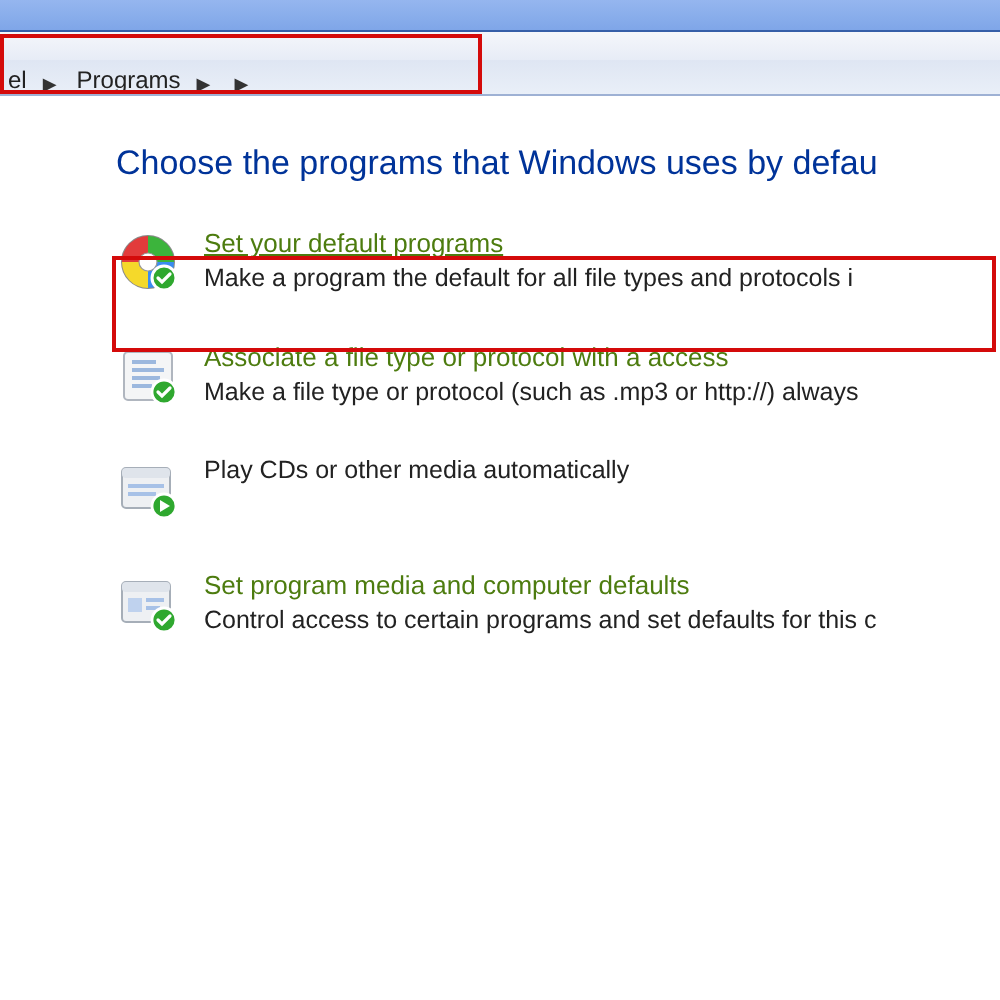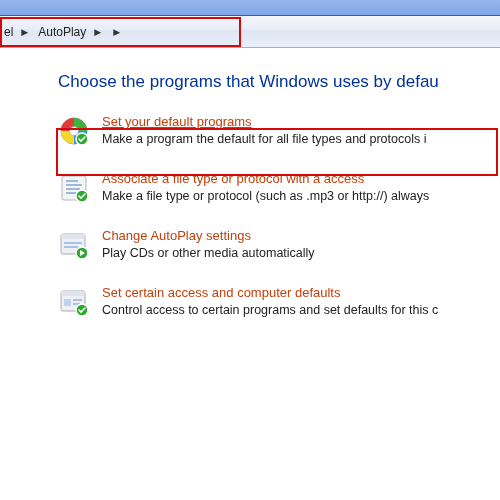--- a/index.html
+++ b/index.html
@@ -22,21 +22,21 @@
     background: linear-gradient(to bottom, #f4f6fb 0%, #e7ecf6 45%, #dfe6f3 46%, #e9eff8 100%);
     border-bottom: 1px solid #9eb1d4;
     display: flex;
     align-items: center;
     padding: 0 4px 0 0;
     font-size: 12px;
     color: #222;
   }
   .crumb {
     display: flex;
-    align-items: center;
+    align-items: flex-end;
     height: 100%;
     padding: 0 6px 0 4px;
     gap: 6px;
     user-select: none;
   }
   .crumb .chev {
     font-size: 9px;
     color: #333;
     padding-left: 2px;
   }
@@ -67,21 +67,21 @@
     margin-bottom: 24px;
     padding-right: 10px;
   }
   .option-row .icon {
     width: 32px; height: 32px;
     flex: none;
     margin-top: 1px;
   }
   .option-text { flex: 1; }
   .option-link {
-    color: #c2410c;
+    color: #4d7c0f;
     font-size: 13px;
     text-decoration: none;
     display: inline-block;
     margin-bottom: 3px;
     cursor: pointer;
   }
   .option-link.first { text-decoration: underline; }
   .option-desc {
     color: #222;
     font-size: 12.5px;
@@ -101,21 +101,21 @@
 <body>
 
 <div class="window-top"></div>
 
 <div class="addrbar">
   <div class="crumb">
     <span>el</span>
     <span class="chev">▶</span>
   </div>
   <div class="crumb">
-    <span>AutoPlay</span>
+    <span>Programs</span>
     <span class="chev">▶</span>
   </div>
   <div class="crumb">
     <span class="chev">▶</span>
   </div>
 </div>
 
 <div class="red-box-addr"></div>
 
 <div class="content">
@@ -163,37 +163,36 @@
       <svg viewBox="0 0 32 32">
         <rect x="3" y="5" width="24" height="20" rx="2" fill="#eef0f3" stroke="#a6aeb8"></rect>
         <rect x="3" y="5" width="24" height="5" rx="2" fill="#dfe4eb"></rect>
         <rect x="6" y="13" width="18" height="2" fill="#a7c1e7"></rect>
         <rect x="6" y="17" width="14" height="2" fill="#a7c1e7"></rect>
         <circle cx="24" cy="24" r="6" fill="#2fa82f" stroke="#fff" stroke-width="1.4"></circle>
         <polygon points="22,21 22,27 27,24" fill="#fff"></polygon>
       </svg>
     </div>
     <div class="option-text">
-      <a class="option-link">Change AutoPlay settings</a>
       <div class="option-desc">Play CDs or other media automatically</div>
     </div>
   </div>
 
   <div class="option-row">
     <div class="icon">
       <svg viewBox="0 0 32 32">
         <rect x="3" y="5" width="24" height="20" rx="2" fill="#eef0f3" stroke="#a6aeb8"></rect>
         <rect x="3" y="5" width="24" height="5" rx="2" fill="#dfe4eb"></rect>
         <rect x="6" y="13" width="7" height="7" fill="#bfd2ee"></rect>
         <rect x="15" y="13" width="9" height="2" fill="#a7c1e7"></rect>
         <rect x="15" y="17" width="7" height="2" fill="#a7c1e7"></rect>
         <circle cx="24" cy="24" r="6" fill="#2fa82f" stroke="#fff" stroke-width="1.4"></circle>
         <path d="M21 24 l2 2 l4 -4" stroke="#fff" stroke-width="1.6" fill="none" stroke-linecap="round"></path>
       </svg>
     </div>
     <div class="option-text">
-      <a class="option-link">Set certain access and computer defaults</a>
+      <a class="option-link">Set program media and computer defaults</a>
       <div class="option-desc">Control access to certain programs and set defaults for this c</div>
     </div>
   </div>
 </div>
 
 <div class="red-box-opt"></div>
 
 </body></html>

